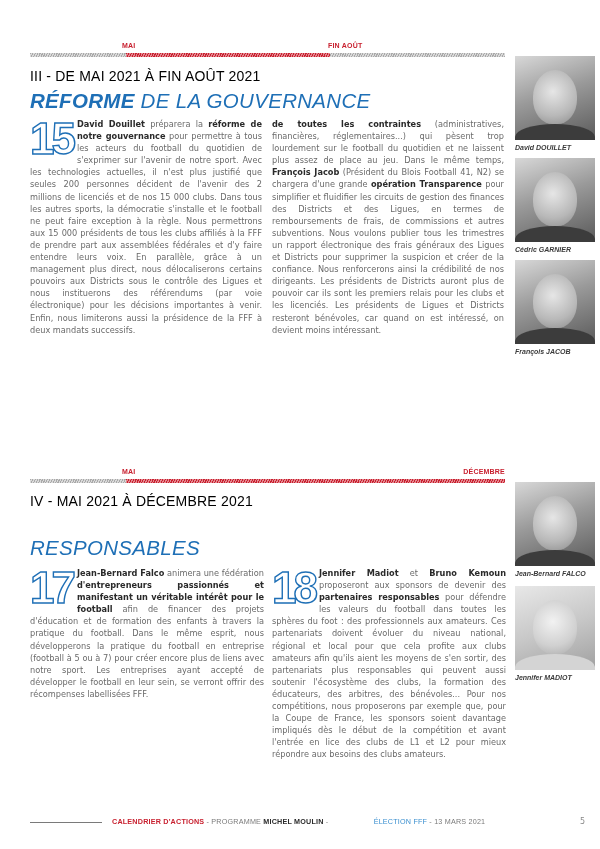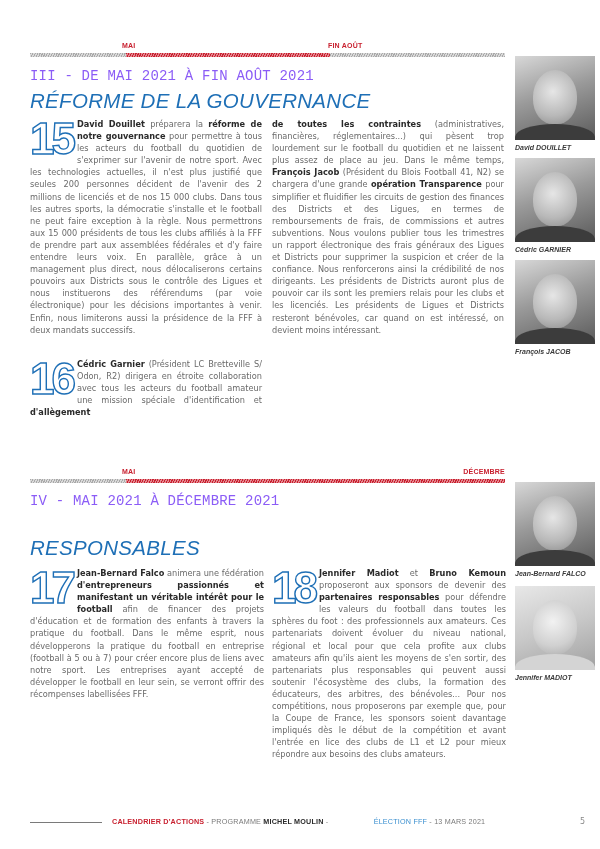--- a/index.html
+++ b/index.html
@@ -6,23 +6,23 @@
     html, body { width: 600px; height: 849px; background: #ffffff; overflow: hidden; }
     body { position: relative; font-family: "DejaVu Sans", sans-serif; color: #6a6a6a; }
 
     .timeline { position: absolute; left: 30px; width: 475px; height: 18px; }
     .timeline .tl-label { position: absolute; top: 0; font-family: "Liberation Sans", sans-serif; font-weight: bold; font-size: 7px; color: #c8202f; letter-spacing: 0.2px; }
     .timeline .bar { position: absolute; top: 11px; height: 4px; left: 0; right: 0;
       background: repeating-linear-gradient(115deg, #a9a9a9 0 1px, #dadada 1px 2.2px); }
     .timeline .bar-red { position: absolute; top: 11px; height: 4px;
       background: repeating-linear-gradient(115deg, #c8202f 0 1px, #e48890 1px 2.2px); }
 
-    .section-kicker { position: absolute; left: 30px; font-family: Liberation Mono, monospace; font-size: 14px; color: #8b5cf6; letter-spacing: 0.2px; }
+    .section-kicker { position: absolute; left: 30px; font-family: Liberation Sans, sans-serif; font-size: 14px; color: #000000; letter-spacing: 0.2px; }
     .section-title { position: absolute; left: 30px; font-family: "Liberation Sans", sans-serif; font-style: italic; color: #1e6fb6; font-size: 20.5px; line-height: 22px; letter-spacing: 0.3px; }
-    .section-title b { font-weight: 400; }
+    .section-title b { font-weight: 700; }
     .section-title .thin { font-weight: normal; }
 
     .col { position: absolute; font-size: 8.2px; line-height: 12.1px; text-align: justify; color: #6a6a6a; }
     .col b { color: #2a2a2a; }
     .bignum { float: left; font-family: "Liberation Sans", sans-serif; font-weight: bold; font-size: 44px; line-height: 40px; height: 40px;
       color: #ffffff; -webkit-text-stroke: 1.4px #1e6fb6; margin: 1px 4px 0 0; letter-spacing: -3px; }
 
     .portrait { position: absolute; left: 515px; width: 80px; }
     .portrait .photo { width: 80px; height: 84px; background: linear-gradient(160deg, #d8d8d8 0%, #9a9a9a 45%, #5a5a5a 100%); position: relative; overflow: hidden; }
     .portrait .photo .face { position: absolute; left: 18px; top: 14px; width: 44px; height: 54px; border-radius: 50% 50% 45% 45%; background: radial-gradient(circle at 45% 40%, #e6e6e6 0%, #b8b8b8 60%, #8a8a8a 100%); }
@@ -49,24 +49,20 @@
 
 <div class="section-kicker" style="top:68px;">III - DE MAI 2021 À FIN AOÛT 2021</div>
 <div class="section-title" style="top:90px;">
   <b>RÉFORME</b><span class="thin"> DE LA GOUVERNANCE</span>
 </div>
 
 <div class="col" style="left:30px; top:118px; width:232px;">
   <div>
     <span class="bignum">15</span>
     <span><b>David Douillet</b><span> préparera la </span><b>réforme de notre gouvernance</b><span> pour permettre à tous les acteurs du football du quotidien de s'exprimer sur l'avenir de notre sport. Avec les technologies actuelles, il n'est plus justifié que seules 200 personnes décident de l'avenir des 2 millions de licenciés et de nos 15 000 clubs. Dans tous les autres sports, la démocratie s'installe et le football ne peut faire exception à la règle. Nous permettrons aux 15 000 présidents de tous les clubs affiliés à la FFF de prendre part aux assemblées fédérales et d'y faire entendre leurs voix. En parallèle, grâce à un management plus direct, nous délocaliserons certains pouvoirs aux Districts sous le contrôle des Ligues et nous instituerons des référendums (par voie électronique) pour les décisions importantes à venir. Enfin, nous limiterons aussi la présidence de la FFF à deux mandats successifs.</span></span>
-  </div>
-  <div style="margin-top:22px;">
-    <span class="bignum">16</span>
-    <span><b>Cédric Garnier</b><span> (Président LC Bretteville S/ Odon, R2) dirigera en étroite collaboration avec tous les acteurs du football amateur une mission spéciale d'identification et </span><b>d'allègement</b></span>
   </div>
 </div>
 
 <div class="col" style="left:272px; top:118px; width:232px;">
   <span><b>de toutes les contraintes</b><span> (administratives, financières, réglementaires...) qui pèsent trop lourdement sur le football du quotidien et ne laissent plus assez de place au jeu. Dans le même temps, </span><b>François Jacob</b><span> (Président du Blois Football 41, N2) se chargera d'une grande </span><b>opération Transparence</b><span> pour simplifier et fluidifier les circuits de gestion des finances des Districts et des Ligues, en termes de remboursements de frais, de commissions et autres subventions. Nous voulons publier tous les trimestres un rapport électronique des frais généraux des Ligues et Districts pour supprimer la suspicion et créer de la confiance. Nous renforcerons ainsi la crédibilité de nos dirigeants. Les présidents de Districts auront plus de pouvoir car ils sont les premiers relais pour les clubs et les licenciés. Les présidents de Ligues et Districts resteront bénévoles, car quand on est intéressé, on devient moins intéressant.</span></span>
 </div>
 
 <div class="portrait" style="top:56px;">
   <div class="photo">
       <div class="face"></div>

